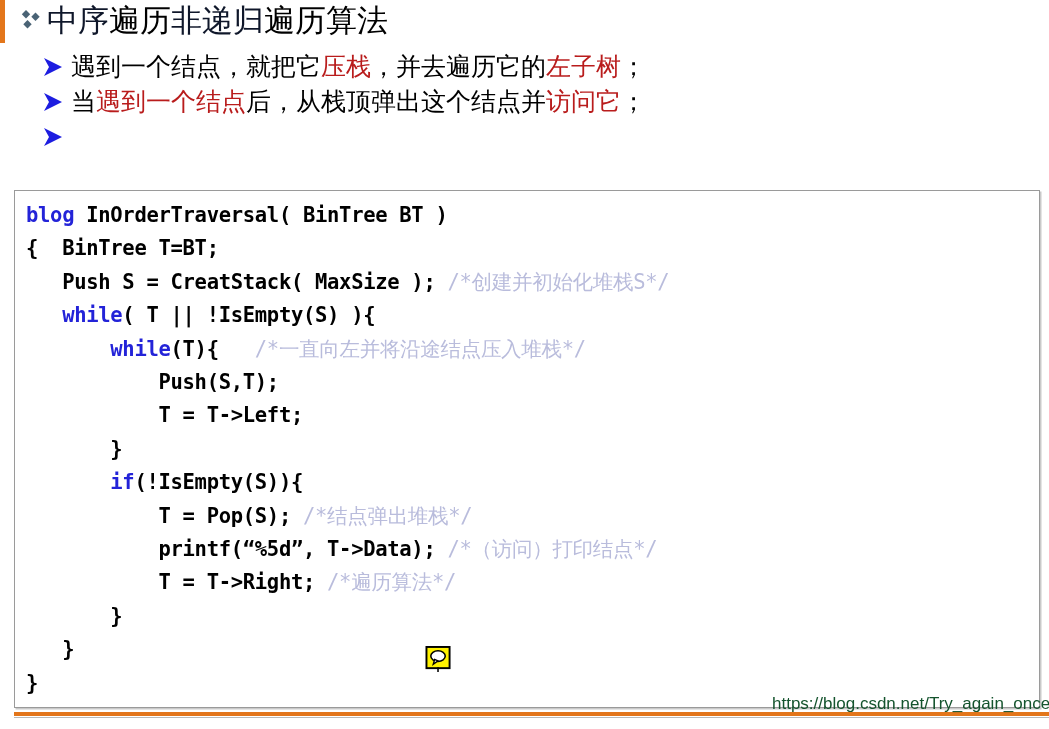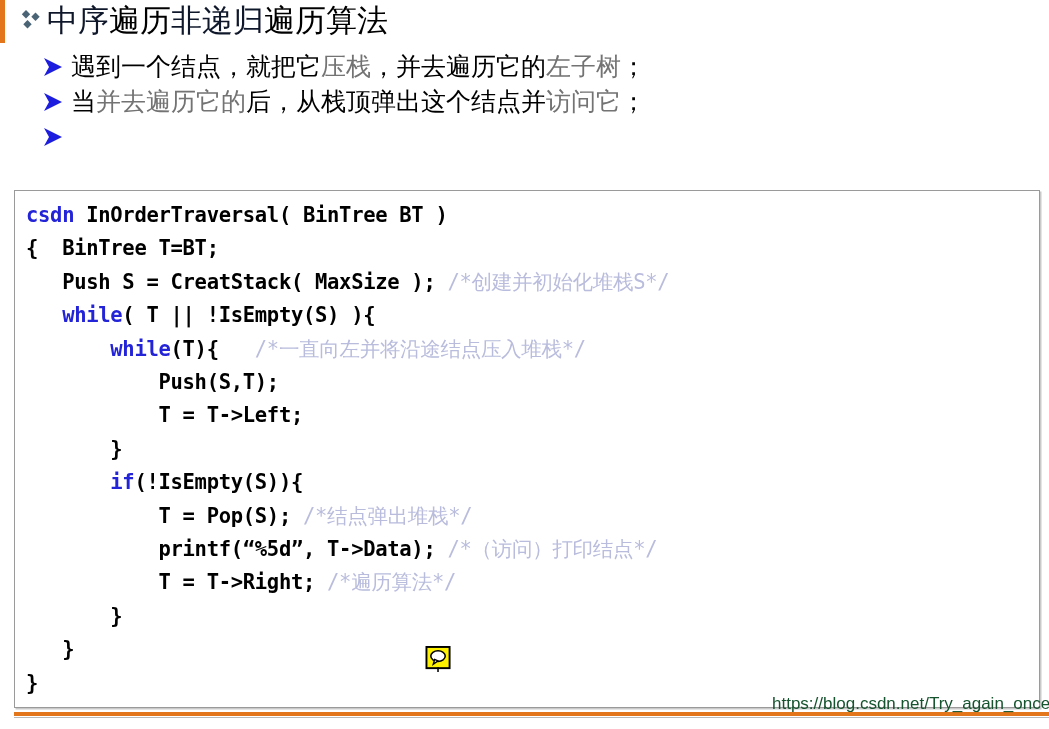--- a/index.html
+++ b/index.html
@@ -86,21 +86,21 @@
     margin-right: 7px;
     margin-top: 5px;
     flex: 0 0 auto;
   }
   .bullet-text {
     font-family: "DejaVu Sans", "Liberation Sans", sans-serif;
     font-size: 25px;
     line-height: 33px;
     color: #000000;
   }
-  .bullet-text .hl { color: #737373; font-family: Liberation Serif, serif; }
+  .bullet-text .hl { color: #b91c1c; font-family: Liberation Serif, serif; }
 
   
   #code-box {
     position: absolute;
     left: 14px;
     top: 190px;
     width: 1026px;
     height: 518px;
     box-sizing: border-box;
     background: #ffffff;
@@ -177,32 +177,32 @@
   <div class="bullet-row">
     <svg class="arrow-bullet-icon" viewBox="0 0 22 22">
       <polygon points="2,2 20,11 2,20 7,11" fill="#1D1DE0"></polygon>
     </svg>
     <span class="bullet-text"><span>遇到一个结点，就把它</span><span class="hl">压栈</span><span>，并去遍历它的</span><span class="hl">左子树</span><span>；</span></span>
   </div>
   <div class="bullet-row">
     <svg class="arrow-bullet-icon" viewBox="0 0 22 22">
       <polygon points="2,2 20,11 2,20 7,11" fill="#1D1DE0"></polygon>
     </svg>
-    <span class="bullet-text"><span>当</span><span class="hl">并去遍历它的</span><span>后，从栈顶弹出这个结点并</span><span class="hl">访问它</span><span>；</span></span>
+    <span class="bullet-text"><span>当</span><span class="hl">遇到一个结点</span><span>后，从栈顶弹出这个结点并</span><span class="hl">访问它</span><span>；</span></span>
   </div>
   <div class="bullet-row">
     <svg class="arrow-bullet-icon" viewBox="0 0 22 22">
       <polygon points="2,2 20,11 2,20 7,11" fill="#1D1DE0"></polygon>
     </svg>
   </div>
 </div>
 
 <div id="code-box">
   <div id="code-box-inner">
-    <pre id="code-listing"><span class="kw">csdn</span><span> InOrderTraversal( BinTree BT )</span>
+    <pre id="code-listing"><span class="kw">blog</span><span> InOrderTraversal( BinTree BT )</span>
 <span>{  BinTree T=BT;</span>
 <span>   Push S = CreatStack( MaxSize ); </span><span class=""><span class="cmt">/*</span><span class="cmt cmt-cjk">创建并初始化堆栈</span><span class="cmt">S*/</span></span>
 <span>   </span><span class="kw">while</span><span>( T || !IsEmpty(S) ){</span>
 <span>       </span><span class="kw">while</span><span>(T){   </span><span class=""><span class="cmt">/*</span><span class="cmt cmt-cjk">一直向左并将沿途结点压入堆栈</span><span class="cmt">*/</span></span>
 <span>           Push(S,T);</span>
 <span>           T = T-&gt;Left;</span>
 <span>       }</span>
 <span>       </span><span class="kw">if</span><span>(!IsEmpty(S)){</span>
 <span>           T = Pop(S); </span><span class=""><span class="cmt">/*</span><span class="cmt cmt-cjk">结点弹出堆栈</span><span class="cmt">*/</span></span>
 <span>           printf(“%5d”, T-&gt;Data); </span><span class=""><span class="cmt">/*</span><span class="cmt cmt-cjk">（访问）打印结点</span><span class="cmt">*/</span></span>

